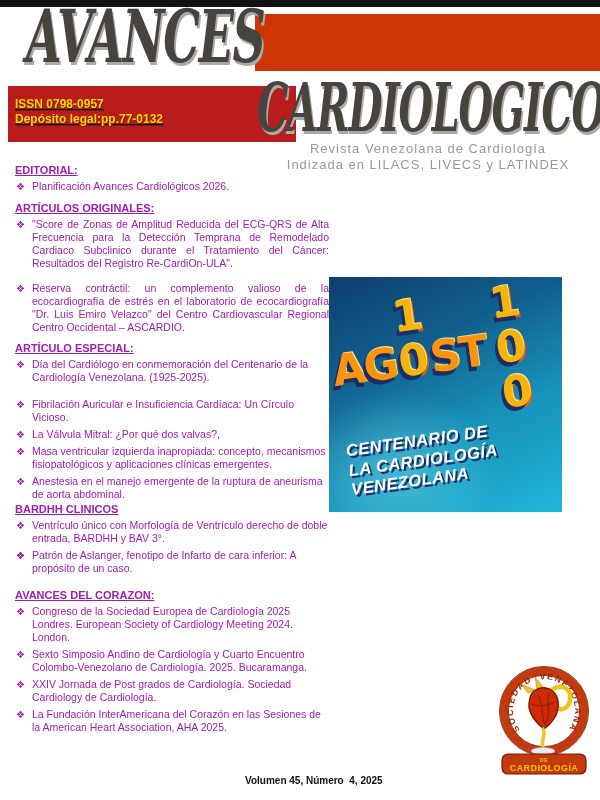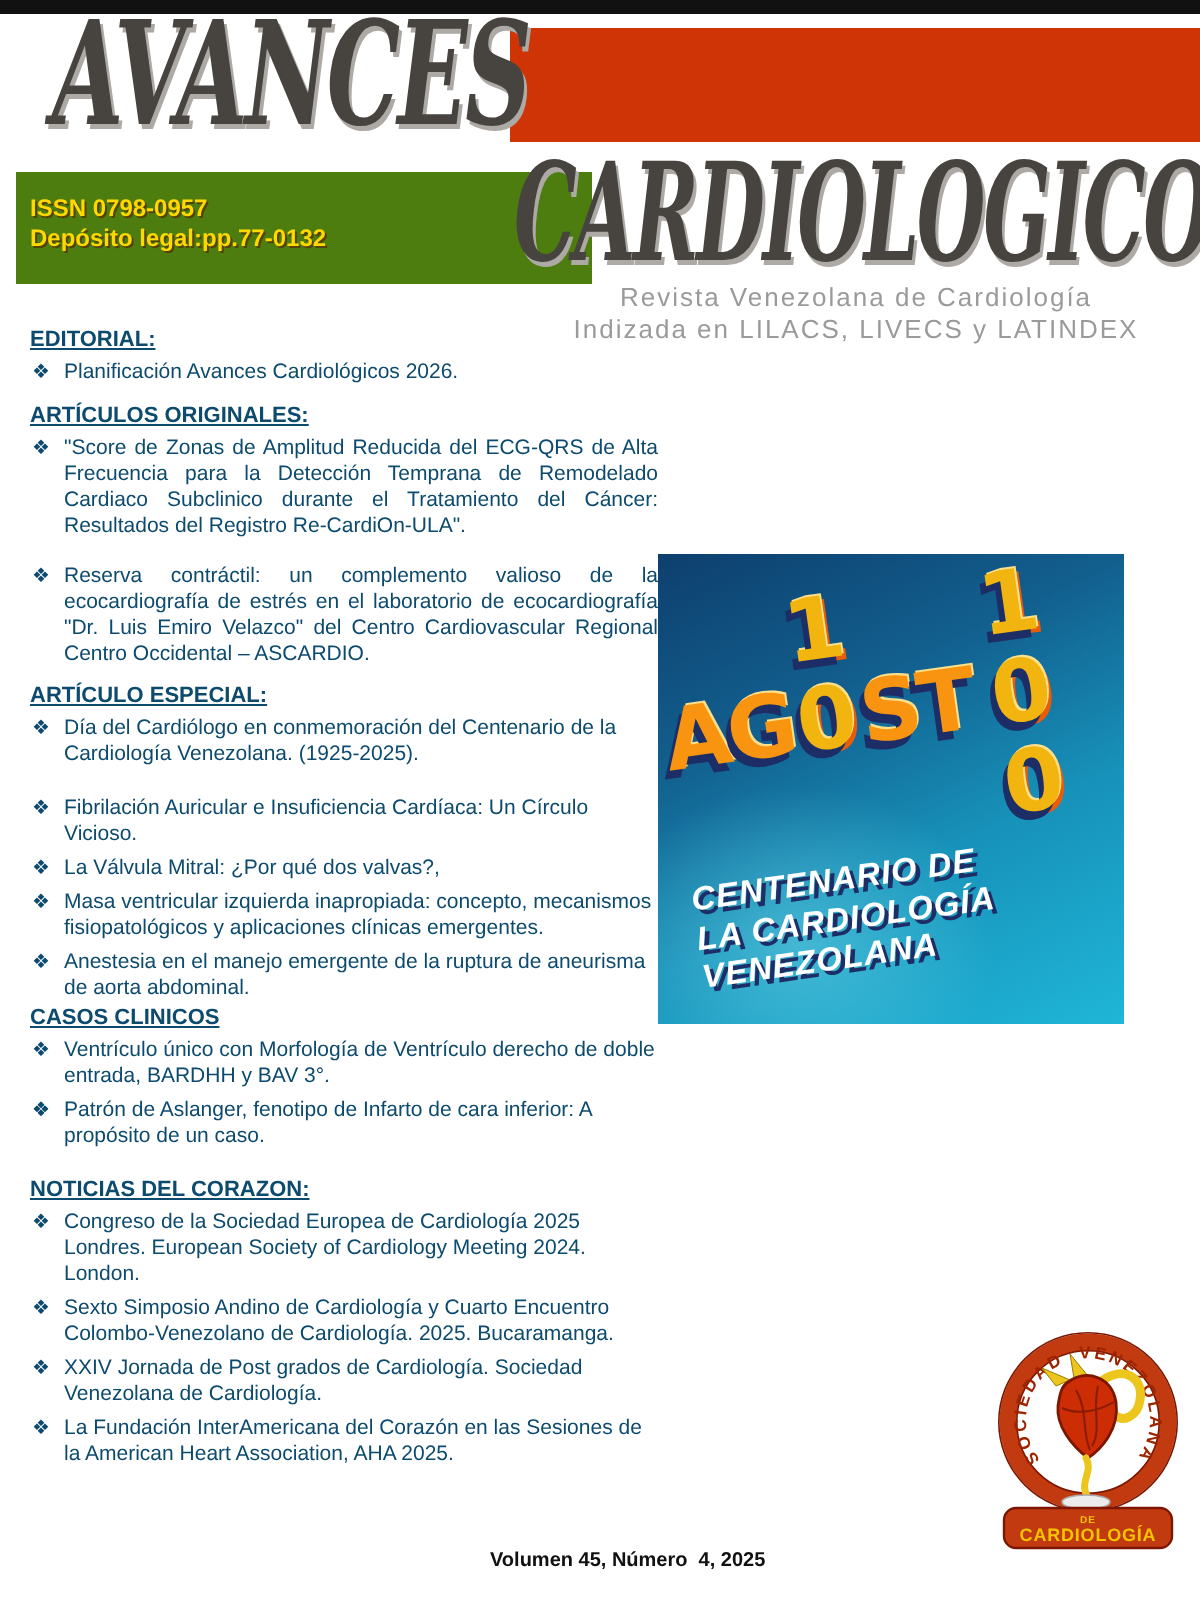--- a/index.html
+++ b/index.html
@@ -3,42 +3,42 @@
 <meta charset="utf-8">
 <style>
   * { margin:0; padding:0; box-sizing:border-box; }
   html,body { width:600px; height:800px; }
   body { font-family:"Liberation Sans", sans-serif; background:#ffffff; }
   .page { position:relative; width:600px; height:800px; background:#ffffff; overflow:hidden; }
 
   
   .topbar { position:absolute; left:0; top:0; width:600px; height:7px; background:#111111; }
   .red-block-a { position:absolute; left:255px; top:14px; width:345px; height:57px; background:#cf3407; }
-  .red-block-b { position:absolute; left:8px; top:86px; width:288px; height:56px; background:#4d7c0f; padding:11px 0 0 7px; }
+  .red-block-b { position:absolute; left:8px; top:86px; width:288px; height:56px; background:#b91c1c; padding:11px 0 0 7px;text-decoration:underline; }
   .issn-line { color:#ffd800; font-size:12px; font-weight:bold; line-height:15px; text-shadow:1px 1px 0 rgba(90,20,0,.55); }
 
   .title-avances {
     position:absolute; left:26px; top:2px;
     font-family:"DejaVu Serif", serif; font-style:italic; font-weight:bold;
     font-size:72px; line-height:70px; color:#474440; letter-spacing:-2px;
     transform:scale(0.64,1); transform-origin:left top;
     text-shadow:2.5px 2.5px 0 #adaaa6; white-space:nowrap;
   }
   .title-cardio {
     position:absolute; left:257px; top:74px;
     font-family:"DejaVu Serif", serif; font-style:italic; font-weight:bold;
     font-size:68px; line-height:66px; color:#474440; letter-spacing:-2px;
     transform:scale(0.58,1); transform-origin:left top;
     text-shadow:2.5px 2.5px 0 #adaaa6; white-space:nowrap;
   }
   .subtitle { position:absolute; left:258px; top:141px; width:340px; text-align:center;
     color:#9a9a9a; font-size:13px; line-height:16px; letter-spacing:1px; white-space:nowrap; }
 
   
-  .toc { position:absolute; left:15px; top:164px; width:314px; color:#0c4a6e; }
+  .toc { position:absolute; left:15px; top:164px; width:314px; color:#a21caf; }
   .toc-heading { font-size:11px; font-weight:bold; text-decoration:underline; margin-bottom:3px; line-height:13px; }
   .toc-item { position:relative; padding-left:17px; font-size:10.5px; line-height:13px; margin-bottom:4px; }
   .toc-item:last-child { margin-bottom:0; }
   .bullet { position:absolute; left:1px; top:0; font-size:10px; line-height:13px; }
   .sec-1 { margin-top:9px; }
   .sec-2 { margin-top:8px; }
   .sec-3 { margin-top:14px; }
   .sec-4 { margin-top:2px; }
   .sec-5 { margin-top:14px; }
   .sec-1 .toc-item { margin-bottom:12px; }
@@ -114,31 +114,31 @@
     </div>
 
     <div class="toc-section sec-3">
       <div class="toc-item"><span class="bullet">❖</span><span class="item-text">Fibrilación Auricular e Insuficiencia Cardíaca: Un Círculo Vicioso.</span></div>
       <div class="toc-item"><span class="bullet">❖</span><span class="item-text">La Válvula Mitral: ¿Por qué dos valvas?,</span></div>
       <div class="toc-item"><span class="bullet">❖</span><span class="item-text">Masa ventricular izquierda inapropiada: concepto, mecanismos fisiopatológicos y aplicaciones clínicas emergentes.</span></div>
       <div class="toc-item"><span class="bullet">❖</span><span class="item-text">Anestesia en el manejo emergente de la ruptura de aneurisma de aorta abdominal.</span></div>
     </div>
 
     <div class="toc-section sec-4">
-      <div class="toc-heading">CASOS CLINICOS</div>
+      <div class="toc-heading">BARDHH CLINICOS</div>
       <div class="toc-item"><span class="bullet">❖</span><span class="item-text">Ventrículo único con Morfología de Ventrículo derecho de doble entrada, BARDHH y BAV 3°.</span></div>
       <div class="toc-item"><span class="bullet">❖</span></div>
       <div class="toc-item"><span class="bullet">❖</span><span class="item-text">Patrón de Aslanger, fenotipo de Infarto de cara inferior: A propósito de un caso.</span></div>
     </div>
 
     <div class="toc-section sec-5">
-      <div class="toc-heading">NOTICIAS DEL CORAZON:</div>
+      <div class="toc-heading">AVANCES DEL CORAZON:</div>
       <div class="toc-item"><span class="bullet">❖</span><span class="item-text">Congreso de la Sociedad Europea de Cardiología 2025 Londres. European Society of Cardiology Meeting 2024. London.</span></div>
       <div class="toc-item"><span class="bullet">❖</span><span class="item-text">Sexto Simposio Andino de Cardiología y Cuarto Encuentro Colombo-Venezolano de Cardiología. 2025. Bucaramanga.</span></div>
-      <div class="toc-item"><span class="bullet">❖</span><span class="item-text">XXIV Jornada de Post grados de Cardiología. Sociedad Venezolana de Cardiología.</span></div>
+      <div class="toc-item"><span class="bullet">❖</span><span class="item-text">XXIV Jornada de Post grados de Cardiología. Sociedad Cardiology de Cardiología.</span></div>
       <div class="toc-item"><span class="bullet">❖</span><span class="item-text">La Fundación InterAmericana del Corazón en las Sesiones de la American Heart Association, AHA 2025.</span></div>
     </div>
   </div>
 
   <div class="poster">
     <div class="poster-glow"></div>
     <div class="poster-inner">
       <div class="agosto-row">
         <span class="big-letters">AG</span>
         <span class="digit-col">

